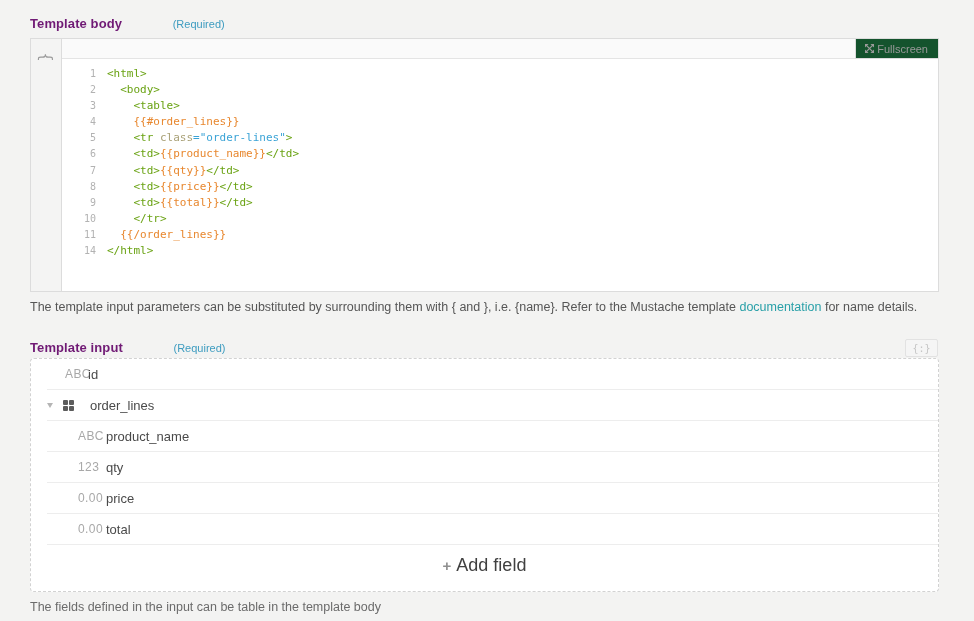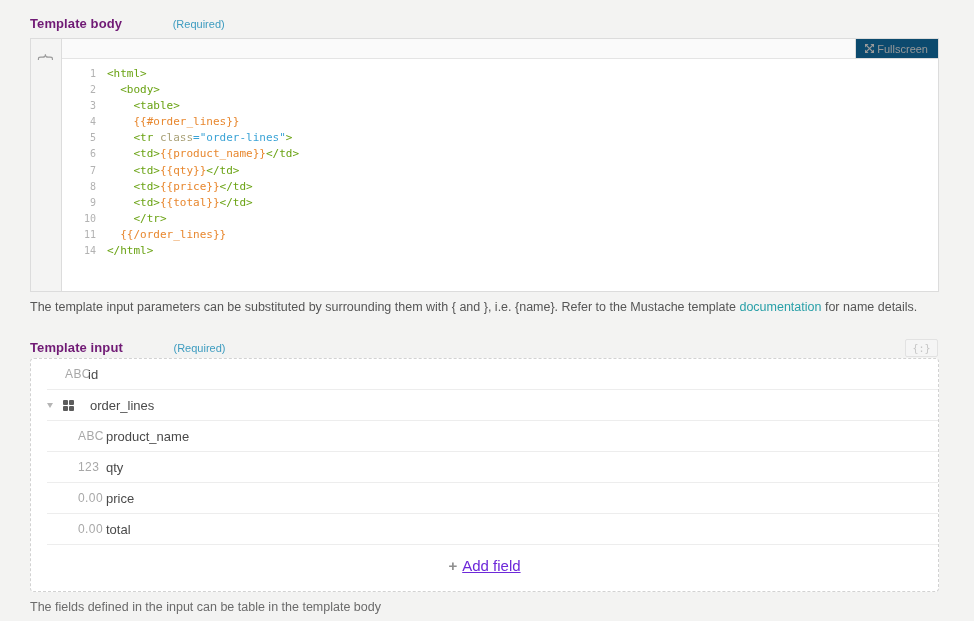--- a/index.html
+++ b/index.html
@@ -30,21 +30,21 @@
     display:inline-block; color:#9a9a9a; font-size:15px; line-height:10px;
     transform:rotate(90deg); cursor:pointer; font-family:"DejaVu Sans Mono", monospace;
   }
   .editor-main { flex:1; display:flex; flex-direction:column; min-width:0; }
   .editor-bar {
     height:20px; background:#fafafa; border-bottom:1px solid #e4e4e4;
     position:relative; flex:none;
   }
   .fullscreen-btn {
     position:absolute; right:-1px; top:-1px; height:21px;
-    border:1px solid #dcdcdc; background:#0c4a6e; color:#999;
+    border:1px solid #dcdcdc; background:#14532d; color:#999;
     font-family:"Liberation Sans", sans-serif; font-size:11px;
     display:flex; align-items:center; gap:3px; padding:0 10px 0 9px; cursor:pointer;
   }
   .fullscreen-btn svg { display:block; }
   .code-region { flex:1; padding-top:7px; overflow:hidden; }
   .code-line { display:flex; line-height:16.1px; font-family:"DejaVu Sans Mono", monospace; }
   .code-line .ln {
     flex:none; width:34px; text-align:right; color:#b2b2b2; font-size:10px;
     line-height:16.1px;
   }
@@ -94,21 +94,21 @@
   .grid-ic {
     display:inline-grid; grid-template-columns:5px 5px; grid-auto-rows:5px;
     gap:1px; margin:0 16px 0 4px; flex:none;
   }
   .grid-ic i { background:#5c5c5c; border-radius:1px; }
   .add-row {
     height:41px; display:flex; align-items:center; justify-content:center;
     gap:5px; cursor:pointer;
   }
   .add-row .plus { font-size:15px; font-weight:bold; color:#8f8f8f; line-height:1; }
-  .add-row .add-lbl { font-size:15px; color:#6d28d9;text-decoration:underline; }
+  .add-row .add-lbl { font-size:18px; color:#404040; }
 </style>
 </head>
 <body>
 
 <div class="page">
 
   <div class="section-label" style="top:16px">
     <span class="lbl">Template body</span>
     <span class="req">(Required)</span>
   </div>

